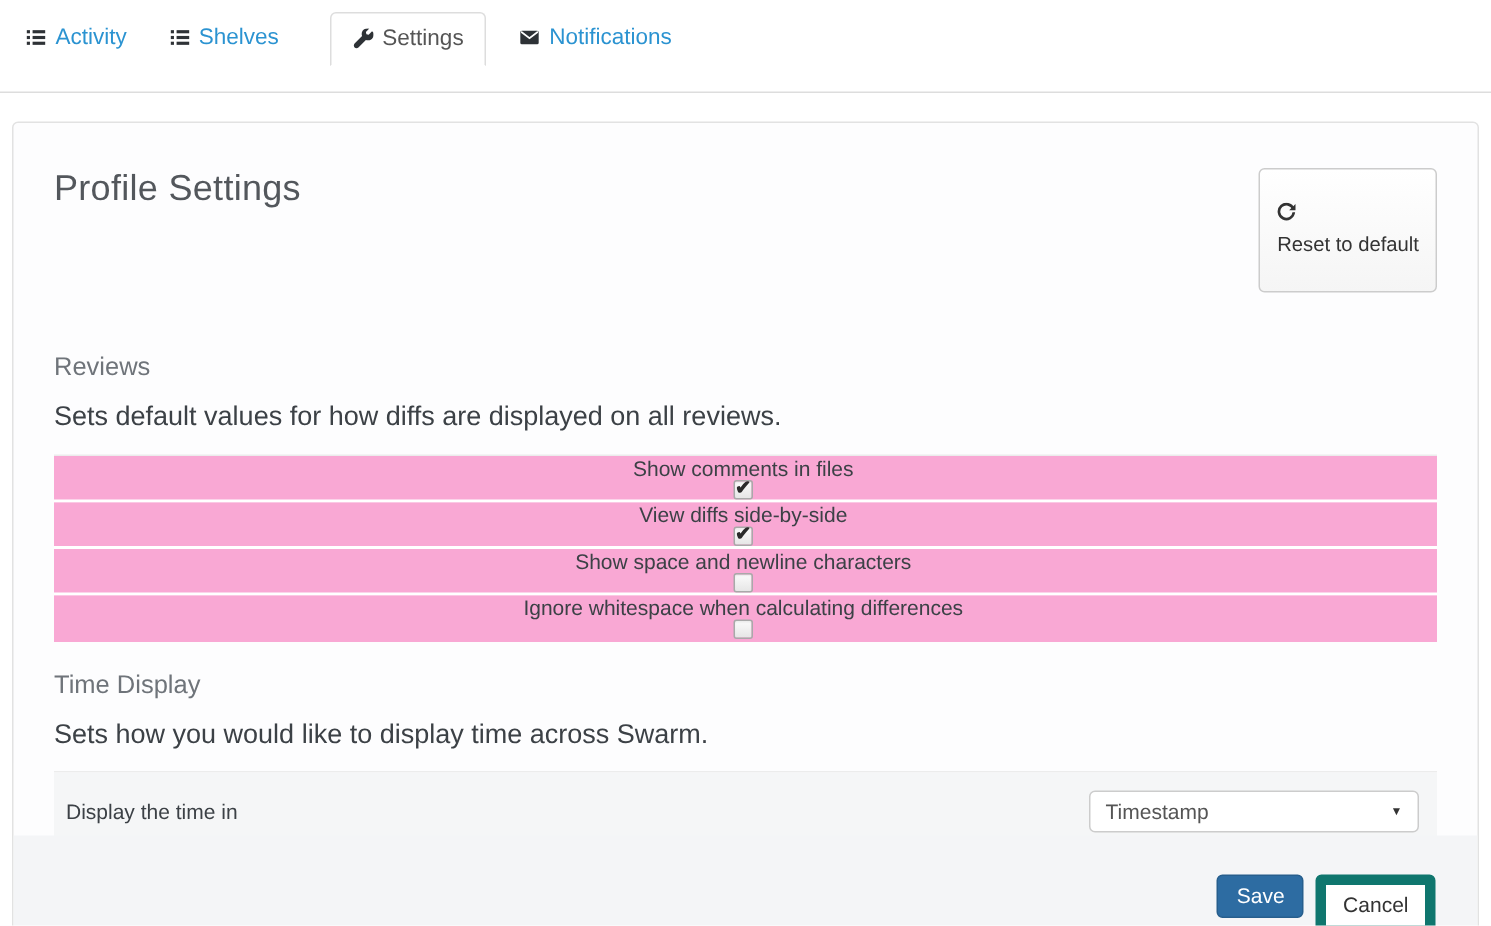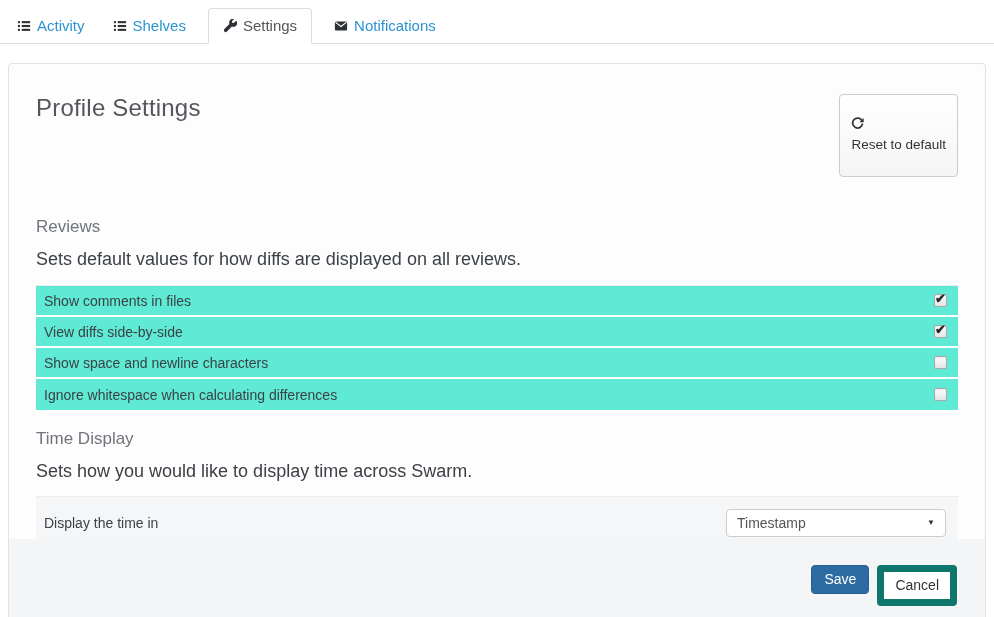--- a/index.html
+++ b/index.html
@@ -8,38 +8,38 @@
     width: 994px; height: 617px;
     background: #ffffff;
     font-family: "Liberation Sans", sans-serif;
     color: #3c4146;
     overflow: hidden;
   }
 
   
   .tabbar {
     display: flex;
-    align-items: flex-end;
-    padding: 8px 8px 0 3px;
+    align-items: flex-start;
+    padding: 8px 8px 18px 3px;
     border-bottom: 1px solid #dddddd;
   }
   .tab {
     display: flex;
     align-items: center;
     gap: 6px;
     padding: 9px 14px;
     font-size: 15px;
     color: #2b93d1;
     cursor: pointer;
     line-height: 16px;
     white-space: nowrap;
   }
   .tab.active {
     margin-bottom: -1px;
-    margin-left: 8px;
+    margin-left: 20px;
     margin-right: 8px;
     background: #ffffff;
     border: 1px solid #dddddd;
     border-bottom: 1px solid #ffffff;
     border-radius: 4px 4px 0 0;
     color: #555555;
   }
   .tab .ticon { width: 14px; height: 14px; display: inline-block; flex: none; }
   .tab .ticon svg { display: block; width: 14px; height: 14px; }
 
@@ -97,24 +97,25 @@
     margin-top: 12px;
   }
 
   
   .rows { margin-top: 15px; border-top: 1px solid #ececec; }
   .setting-row {
     display: flex;
     align-items: center;
     height: 31px;
     padding: 0 11px 0 8px;
-    background: #5eead4;
+    background: #f9a8d4;
     border-bottom: 2px solid #ffffff;
     font-size: 14px;
     color: #3c4146;
+    flex-direction: column;
   }
   .setting-row:last-child { border-bottom: none; }
   .setting-row .spacer { margin-left: auto; }
 
   .checkbox {
     position: relative;
     width: 13px; height: 13px;
     border: 1px solid #a9a9a9;
     border-radius: 2px;
     background: linear-gradient(180deg,#fbfbfb,#e6e6e6);

